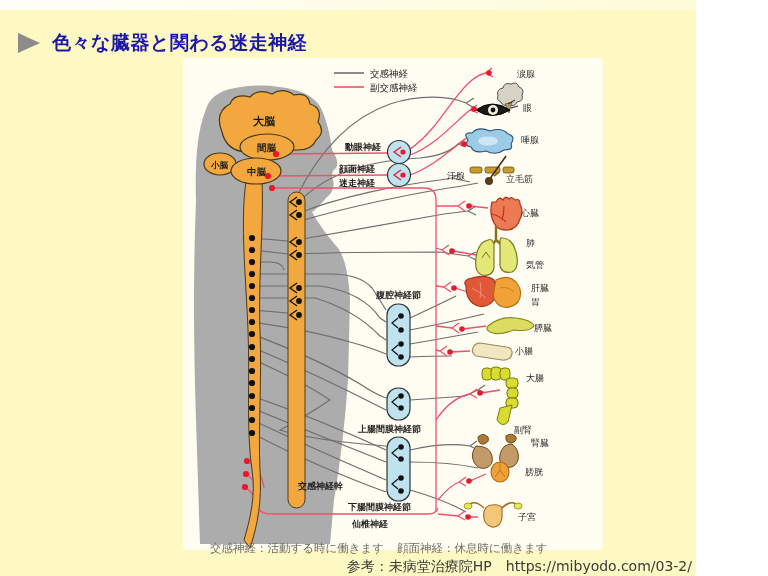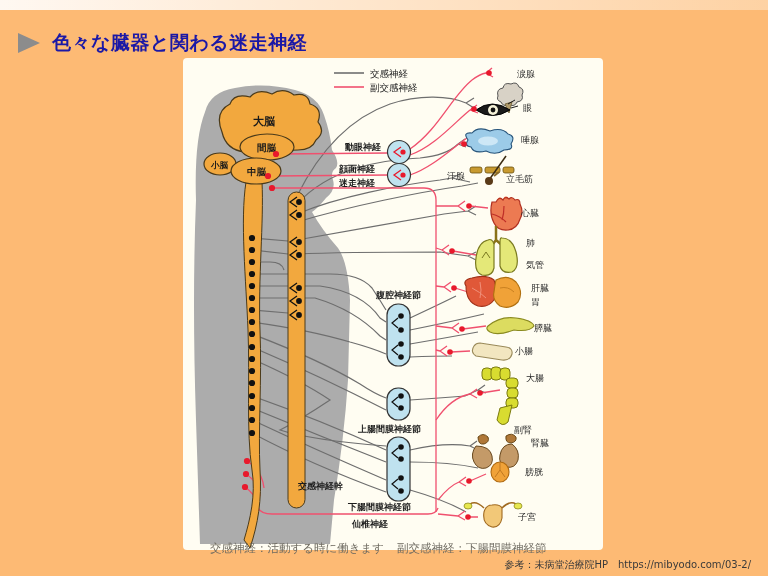--- a/index.html
+++ b/index.html
@@ -1,27 +1,27 @@
 <!DOCTYPE html>
 <html><head>
 <meta charset="utf-8">
 <style>
   html,body{margin:0;padding:0;}
-  .slide{position:relative;width:768px;height:576px;background:#fdba74;overflow:hidden;
+  .slide{position:relative;width:696px;height:576px;background:#fef9c3;overflow:hidden;
          font-family:"DejaVu Sans","Liberation Sans",sans-serif;}
   .top-strip{position:absolute;left:0;top:0;width:100%;height:10px;
              background:linear-gradient(to right,rgba(255,255,255,.9),rgba(255,255,252,.35));}
   .title-row{position:absolute;left:18px;top:30px;display:flex;align-items:center;gap:12px;}
   .bullet{width:0;height:0;border-left:22px solid #8c8c8c;border-top:10px solid transparent;
           border-bottom:10px solid transparent;}
   .page-title{margin:0;font-size:19px;font-weight:bold;color:#1b18a6;letter-spacing:.5px;}
   .diagram-svg{position:absolute;left:0;top:0;}
   .captions span{position:absolute;top:541px;font-size:11.5px;color:#6e6a60;white-space:nowrap;}
   .cap-symp{left:210px;font-family:Liberation Mono, monospace;} .cap-para{left:397px;}
-  .reference{position:absolute;top:558px;right:17px;font-size:10px;color:#3a3a3a;white-space:nowrap;}
+  .reference{position:absolute;top:558px;right:4px;font-size:14px;color:#3a3a3a;white-space:nowrap;}
   text{font-family:"DejaVu Sans","Liberation Sans",sans-serif;fill:#222;}
   .org-lbl{font-size:9px;fill:#2a2a2a;}
   .nerve-lbl{font-size:9px;font-weight:600;fill:#1c1c1c;}
   .brain-lbl{font-weight:700;fill:#1a1a1a;}
   .leg-lbl{font-size:9.5px;fill:#222;}
 </style>
 </head>
 <body>
 
 <div class="slide">
@@ -323,17 +323,17 @@
       <circle cx="462" cy="329" r="2.8"></circle>
         <circle cx="450" cy="352" r="2.8"></circle>
         <circle cx="480" cy="393" r="2.8"></circle>
       <circle cx="469" cy="481" r="2.8"></circle>
         <circle cx="468" cy="517" r="2.8"></circle>
     </g>
   </svg>
 
   <div class="captions">
     <span class="cap-symp">交感神経：活動する時に働きます</span>
-    <span class="cap-para">副交感神経：下腸間膜神経節</span>
+    <span class="cap-para">顔面神経：休息時に働きます</span>
   </div>
 
   <div class="reference">参考：未病堂治療院HP　https://mibyodo.com/03-2/</div>
 </div>
 
 </body></html>

